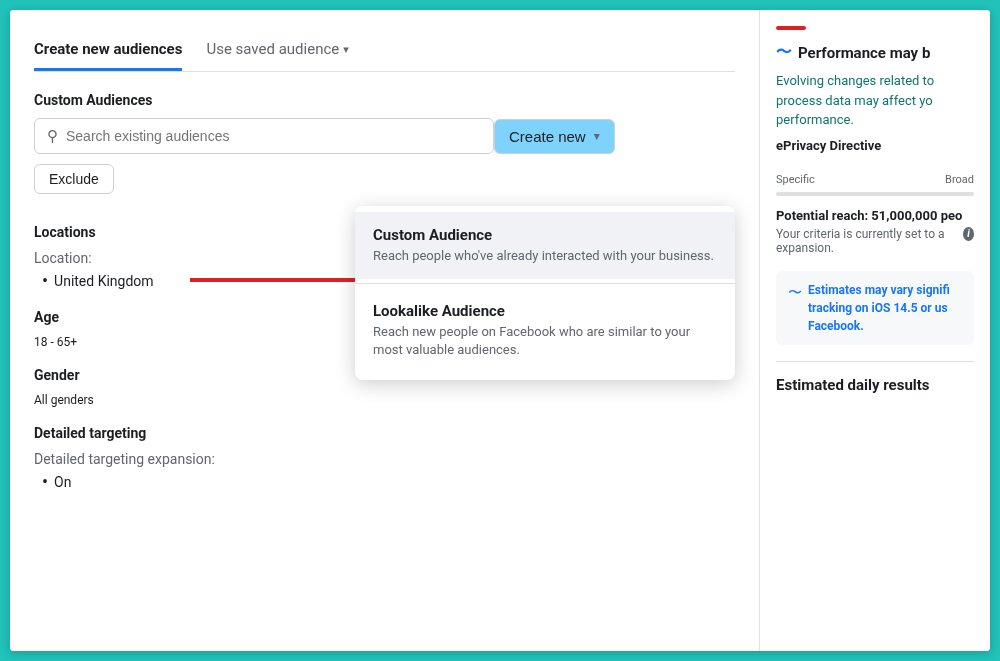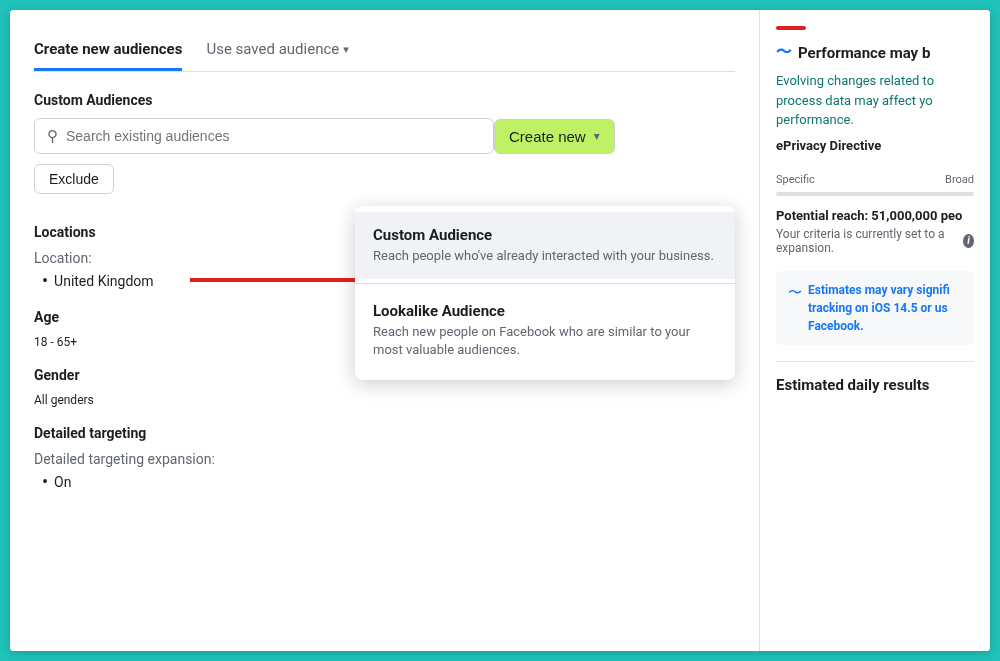--- a/index.html
+++ b/index.html
@@ -110,21 +110,21 @@
       outline: none;
       font-size: 14px;
       color: #606770;
       background: transparent;
       width: 100%;
     }
     .create-new-btn {
       display: flex;
       align-items: center;
       gap: 8px;
-      background: #bef264;
+      background: #7dd3fc;
       border: 1px solid #ccd0d5;
       border-radius: 6px;
       padding: 8px 14px;
       font-size: 15px;
       font-weight: 500;
       color: #1c1e21;
       cursor: pointer;
     }
     .create-new-btn .chevron-down {
       font-size: 12px;
@@ -284,21 +284,20 @@
       font-size: 13px;
       font-weight: 700;
       color: #1c1e21;
       margin-bottom: 4px;
     }
     .reach-desc {
       font-size: 12px;
       color: #606770;
       margin-bottom: 16px;
       display: flex;
-      align-items: center;
       gap: 4px;
     }
     .info-icon {
       display: inline-flex;
       align-items: center;
       justify-content: center;
       width: 14px;
       height: 14px;
       border-radius: 50%;
       background: #606770;

